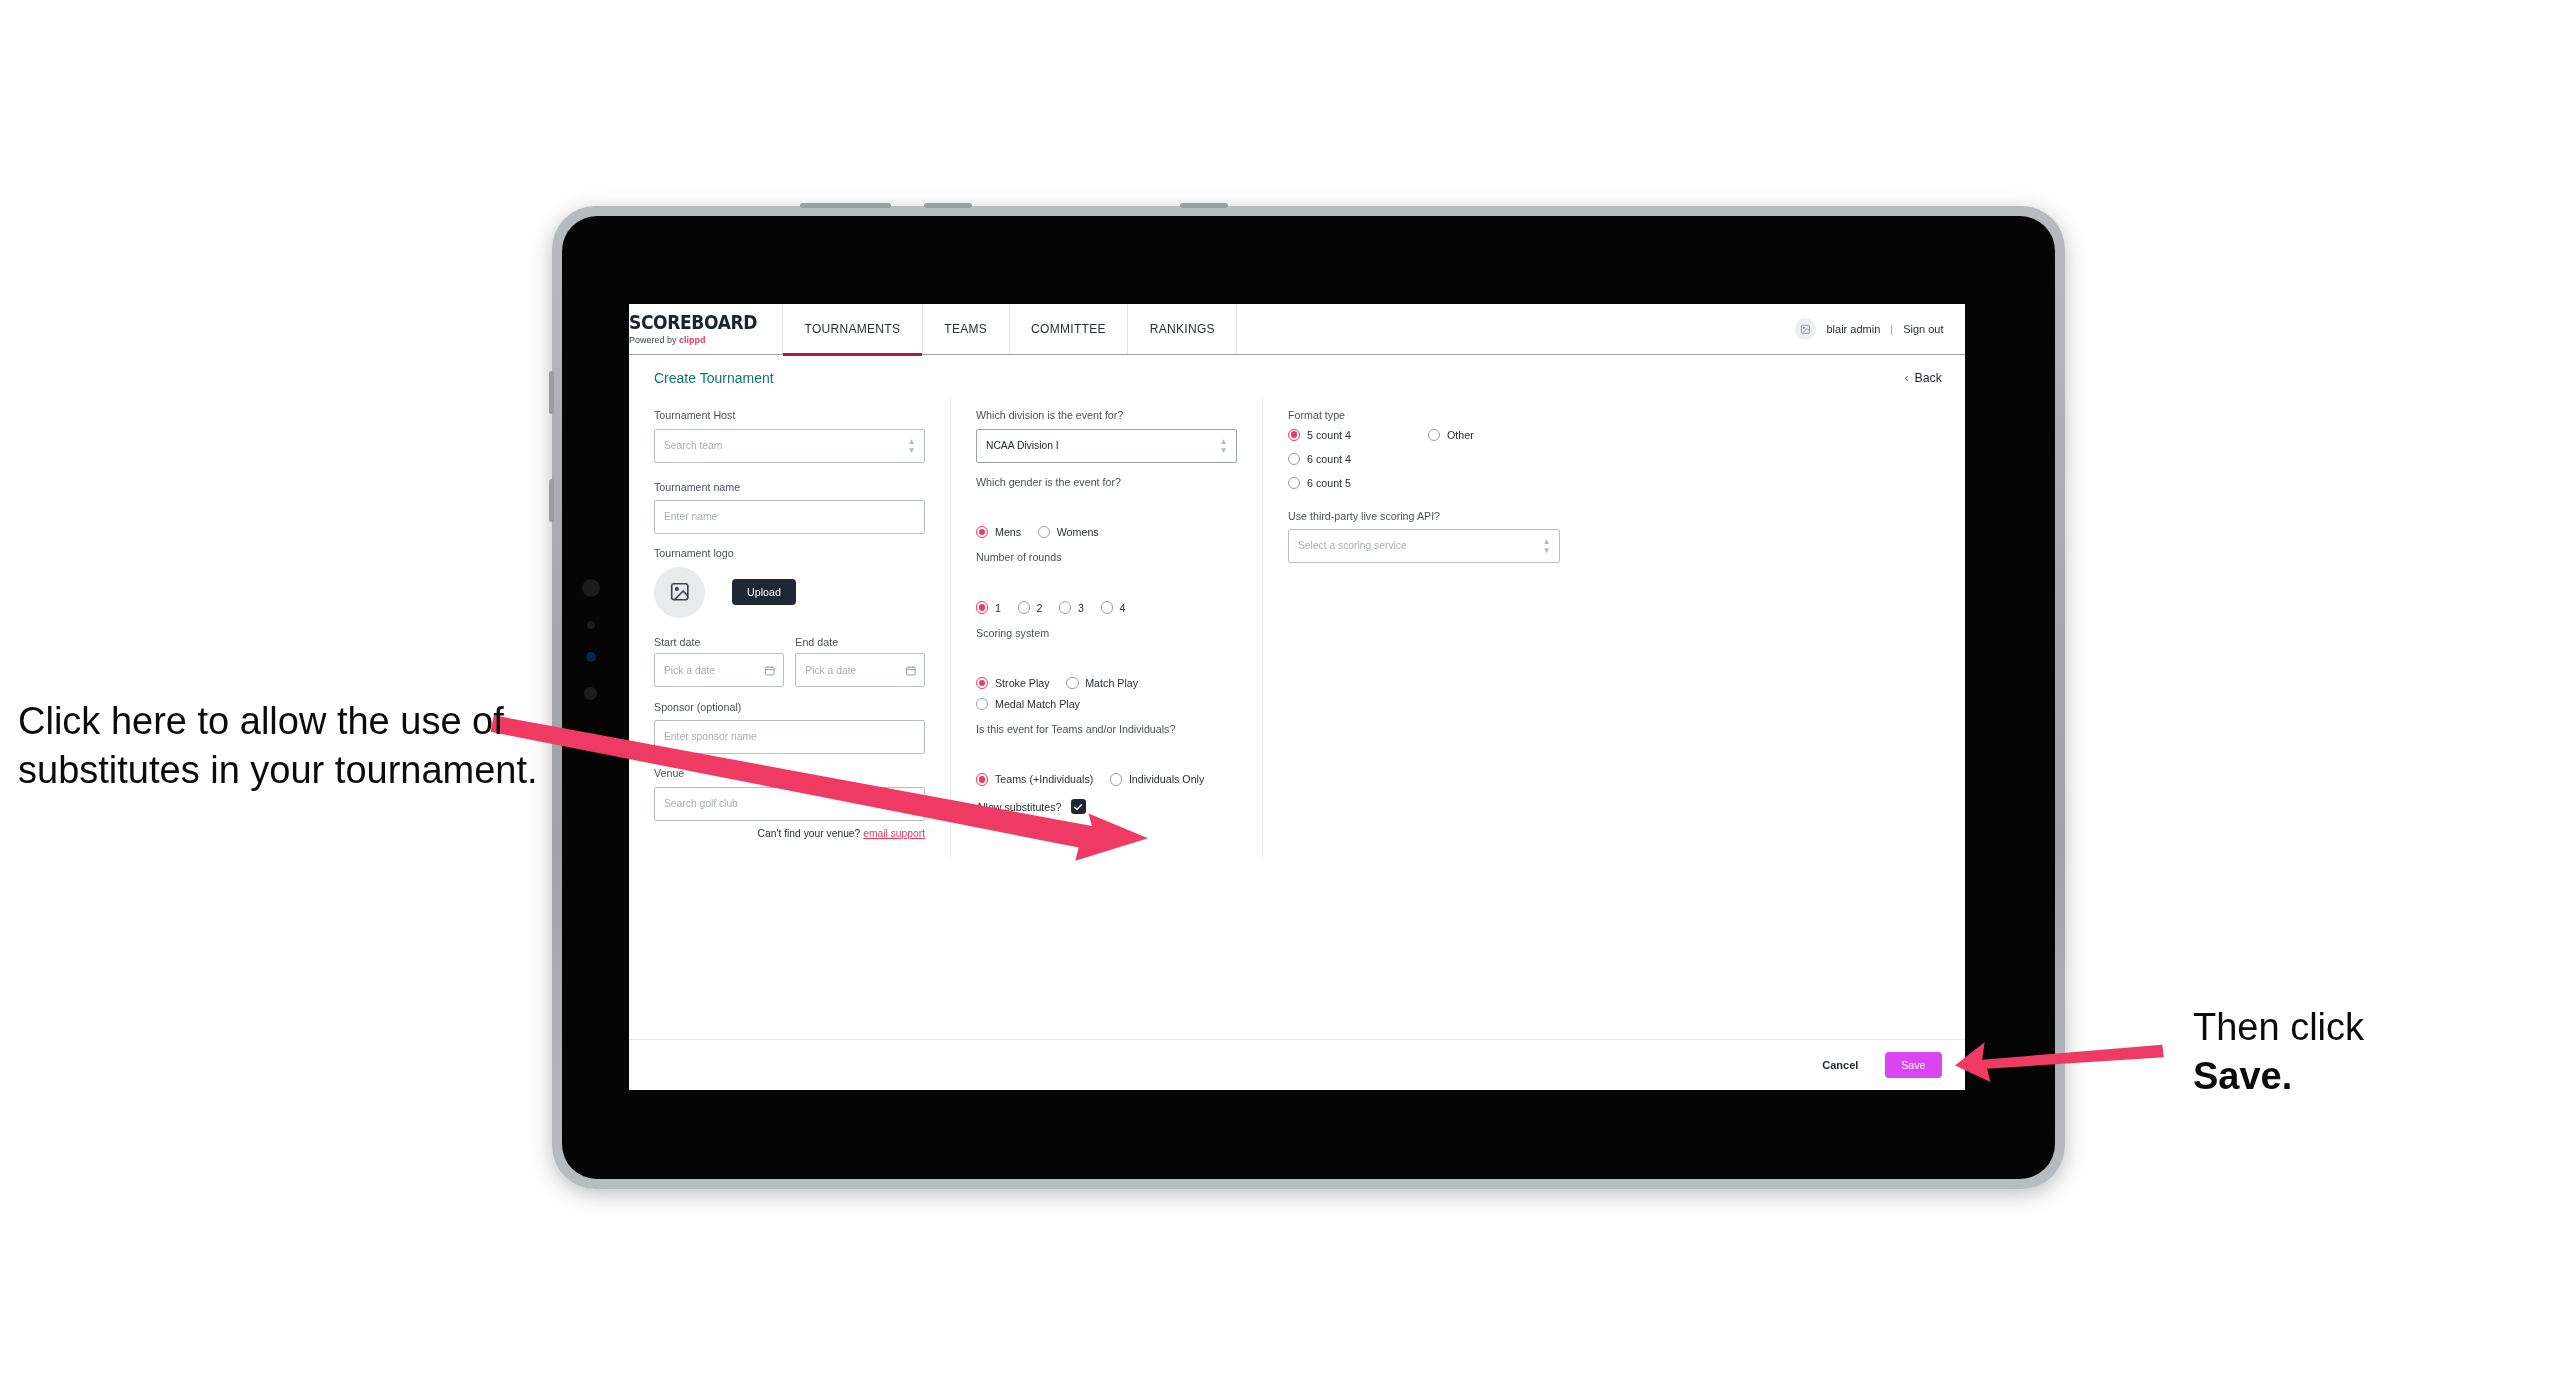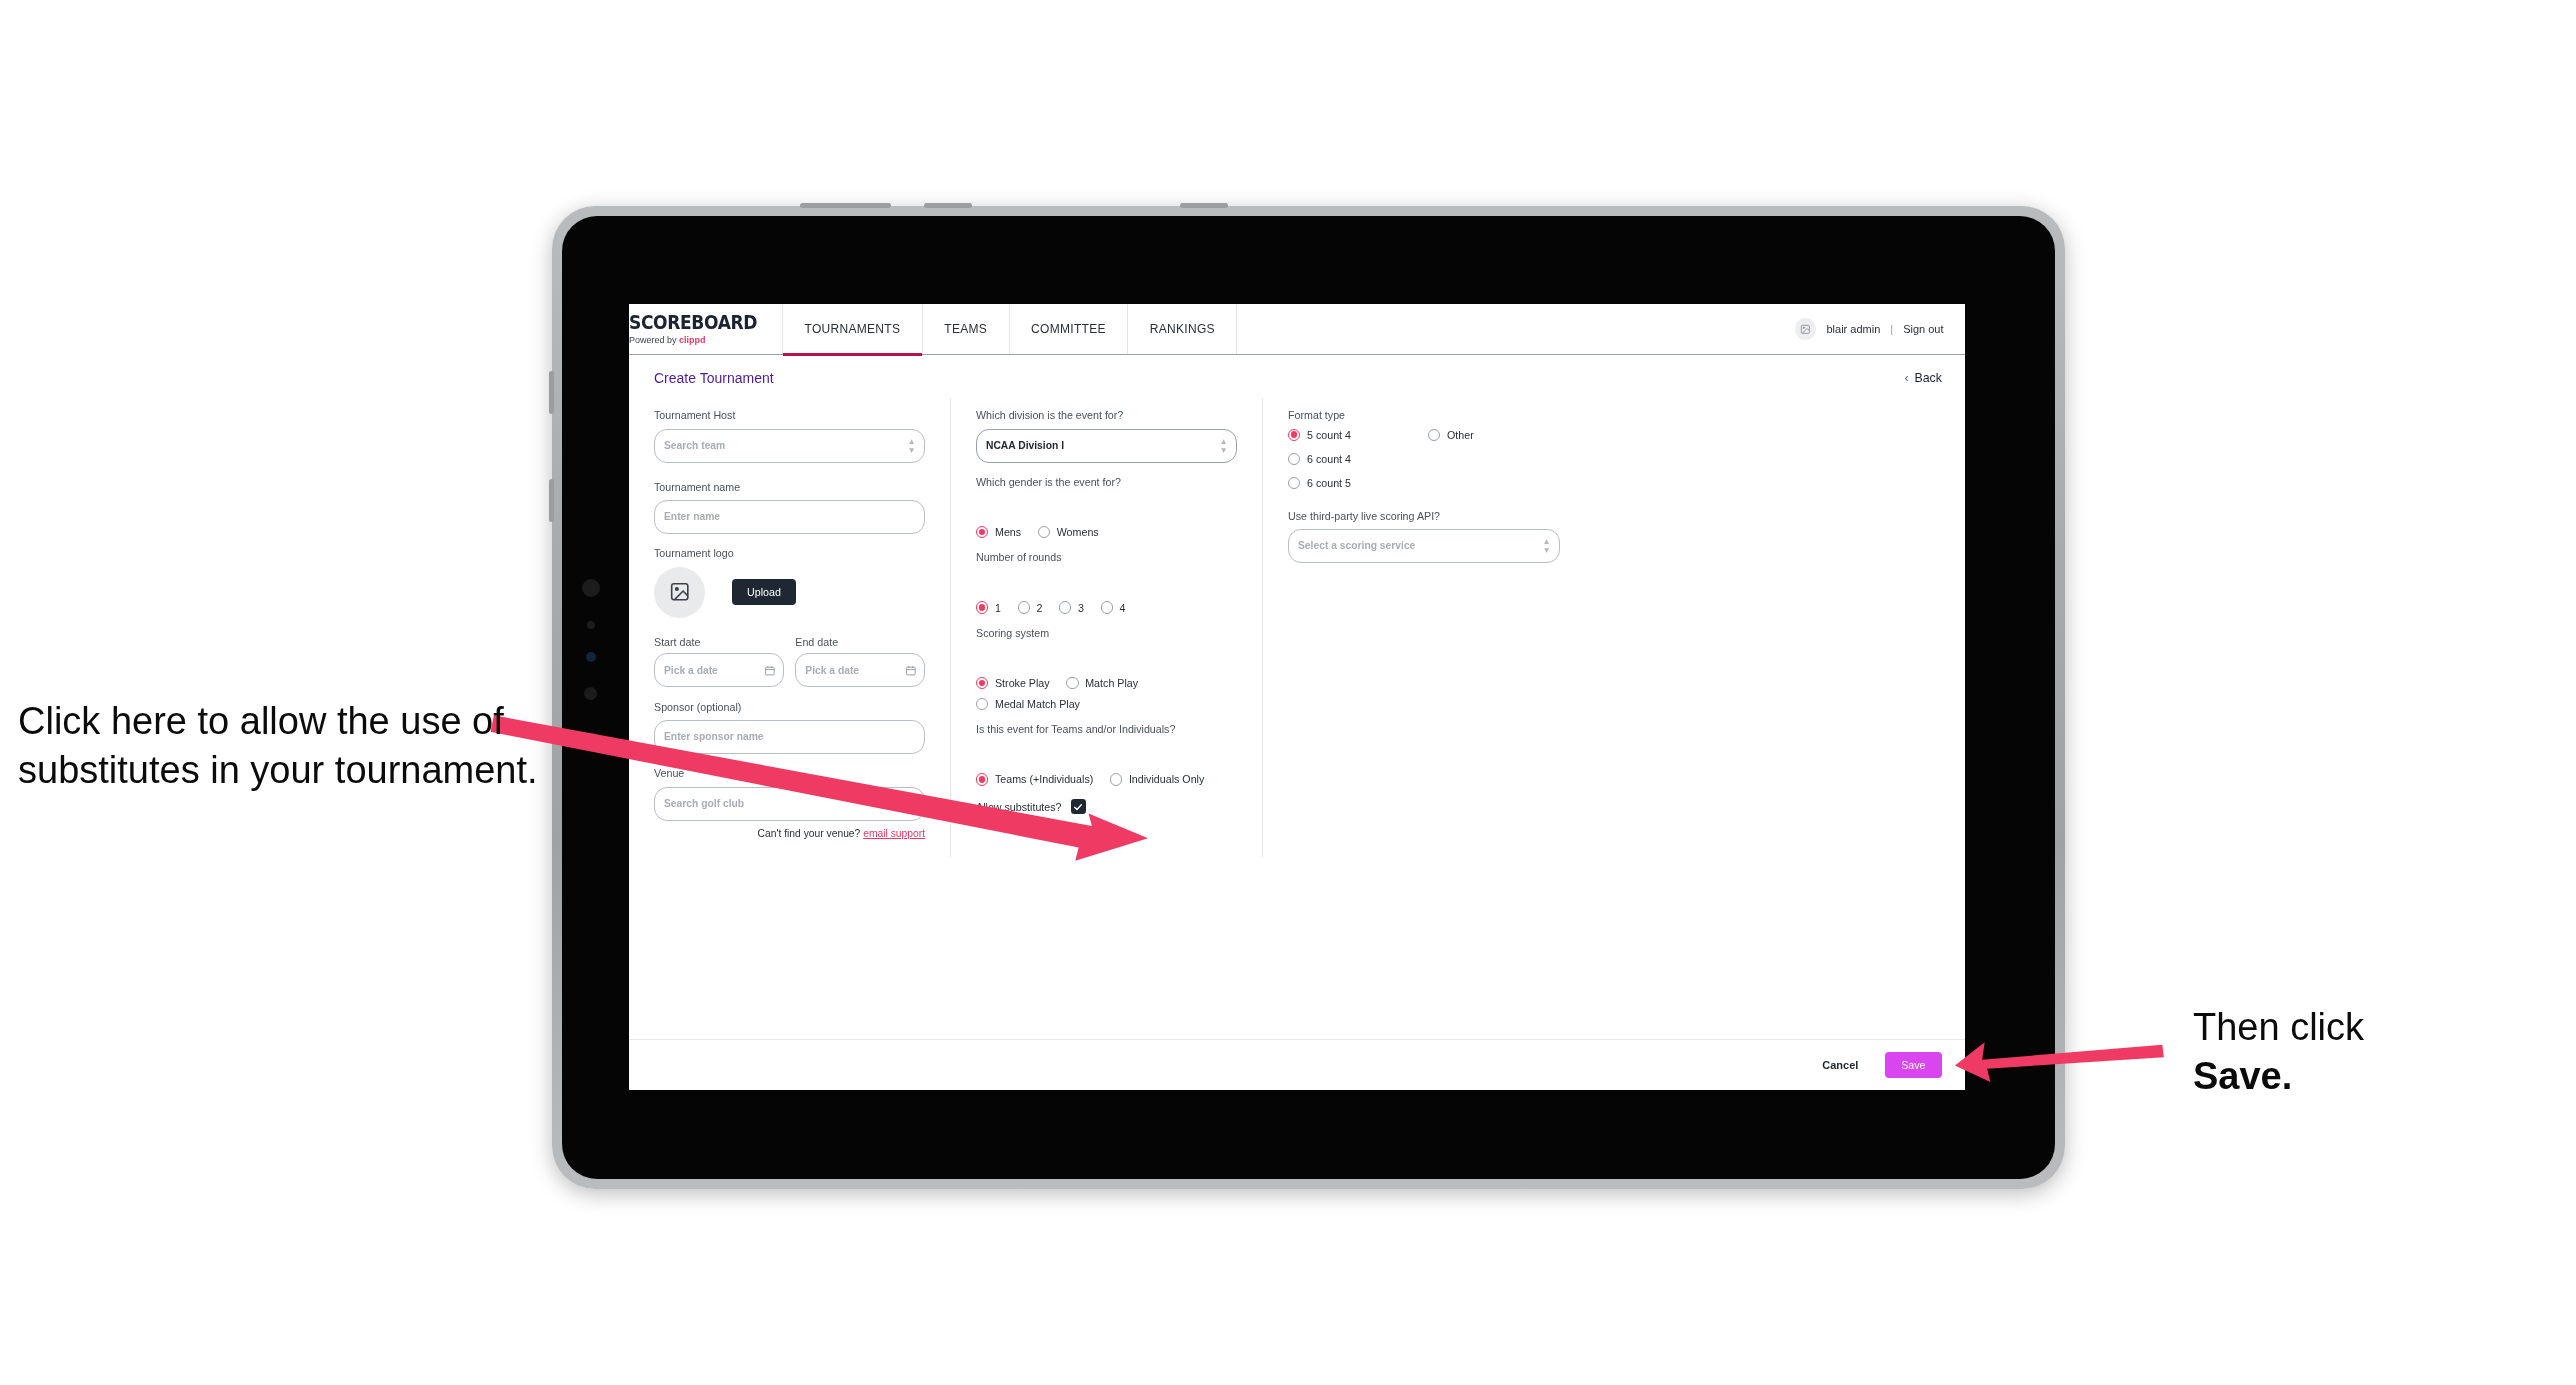--- a/index.html
+++ b/index.html
@@ -86,43 +86,43 @@
   }
   .avatar svg { width: 10.7px; height: 10.7px; }
   .sep { color: #9aa0a6; }
   .signout { cursor: pointer; }
 
   
   .page-head {
     display: flex; align-items: center; justify-content: space-between;
     padding: 15px 23px 11.6px 25px;
   }
-  .page-title { font-size: 14px; color: #4c1d95; }
+  .page-title { font-size: 14px; color: #0f766e; }
   .back-link { font-size: 12.4px; color: #1b2430; display:flex; align-items:center; gap:5.8px; cursor:pointer;}
   .chev { font-size: 12.4px; color: #5b626b; }
 
   
   .columns { display: flex; height: 459px; }
   .col { padding: 11.6px 25px 0 25px; }
   .col-1 { width: 322px; border-right: 0.8px solid #e6e8ea; }
   .col-2 { width: 312px; border-right: 0.8px solid #e6e8ea; }
   .col-3 { width: 322px; }
 
   .flabel { font-size: 10.7px; color: #4a5159; margin-bottom: 7.4px; }
   .flabel.tight { margin-bottom: 5.8px; }
   .gap-lg { height: 18px; }
   .gap-md { height: 13.2px; }
   .gap-sm { height: 9px; }
 
   .input {
     width: 100%; height: 26.4px;
-    border: 0.8px solid #b9bec4; border-radius: 13px;
+    border: 0.8px solid #b9bec4; border-radius: 2px;
     background: #fff; display: flex; align-items: center;
     padding: 16px 9px; font-size: 10.3px; color: #a8adb3;
-    position: relative; cursor: text; font-weight: bold;
+    position: relative; cursor: text;
   }
   .input.filled { color: #222830; border-color: #9aa0a6; }
   .input .sel-ico {
     position: absolute; right: 8.3px; color: #b3b8be; font-size: 8.3px; line-height: 1;
     display: flex; flex-direction: column; gap: 0.8px;
   }
   .input .cal-ico { position: absolute; right: 7.4px; width: 11.6px; height: 11.6px; }
 
   .two-col { display: flex; gap: 11.6px; }
   .two-col > div { flex: 1; }

